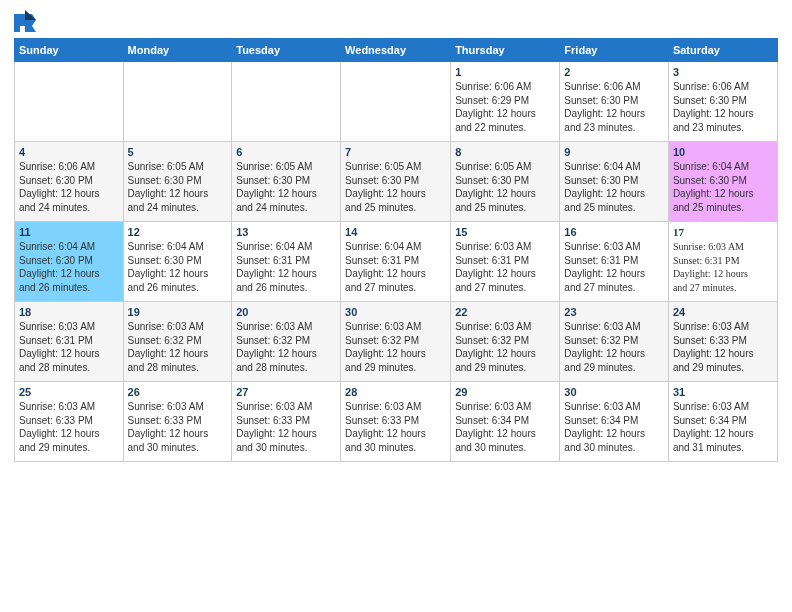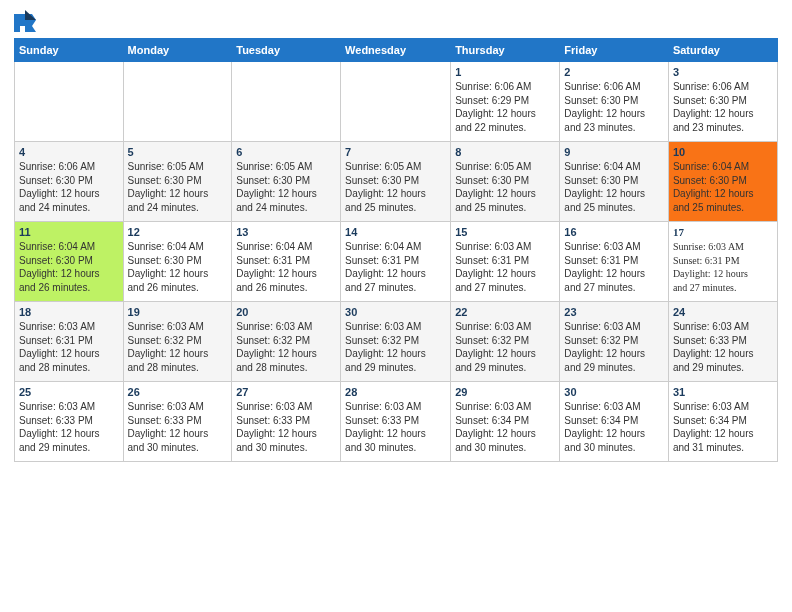--- a/index.html
+++ b/index.html
@@ -198,30 +198,30 @@
 Daylight: 12 hours
 and 25 minutes.</div>
           </td>
           <td style="background-color: rgb(245, 245, 245);">
             <span class="day-num">9</span>
             <div class="day-info" style="white-space: pre-line;">Sunrise: 6:04 AM
 Sunset: 6:30 PM
 Daylight: 12 hours
 and 25 minutes.</div>
           </td>
-          <td style="background-color: #f97316; margin-left: 48px;">
+          <td style="background-color: #f0abfc; margin-left: 48px;">
             <span class="day-num">10</span>
             <div class="day-info" style="white-space: pre-line;">Sunrise: 6:04 AM
 Sunset: 6:30 PM
 Daylight: 12 hours
 and 25 minutes.</div>
           </td>
         </tr>
         <tr>
-          <td style="background-color: #bef264;">
+          <td style="background-color: #7dd3fc;">
             <span class="day-num">11</span>
             <div class="day-info" style="white-space: pre-line;">Sunrise: 6:04 AM
 Sunset: 6:30 PM
 Daylight: 12 hours
 and 26 minutes.</div>
           </td>
           <td style="background-color: rgb(255, 255, 255);">
             <span class="day-num">12</span>
             <div class="day-info" style="white-space: pre-line;">Sunrise: 6:04 AM
 Sunset: 6:30 PM

